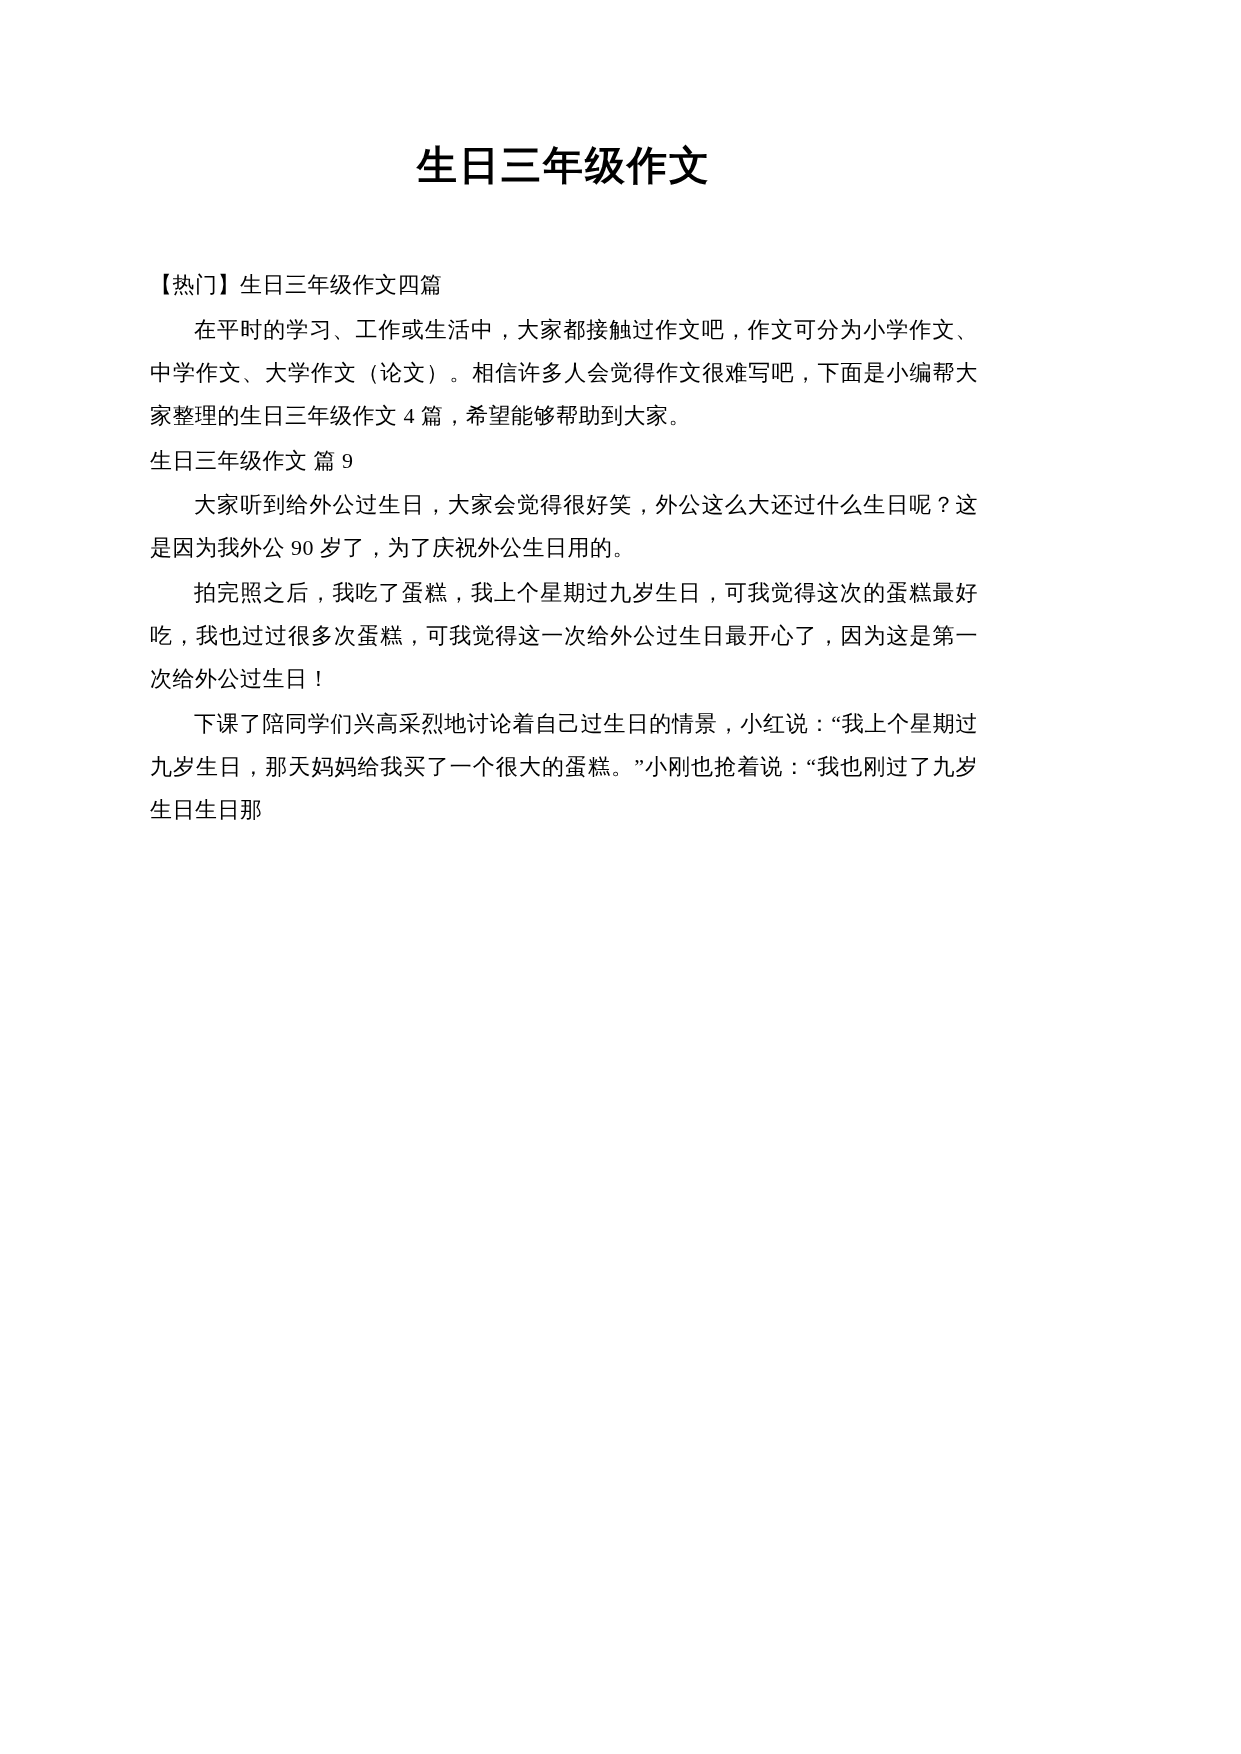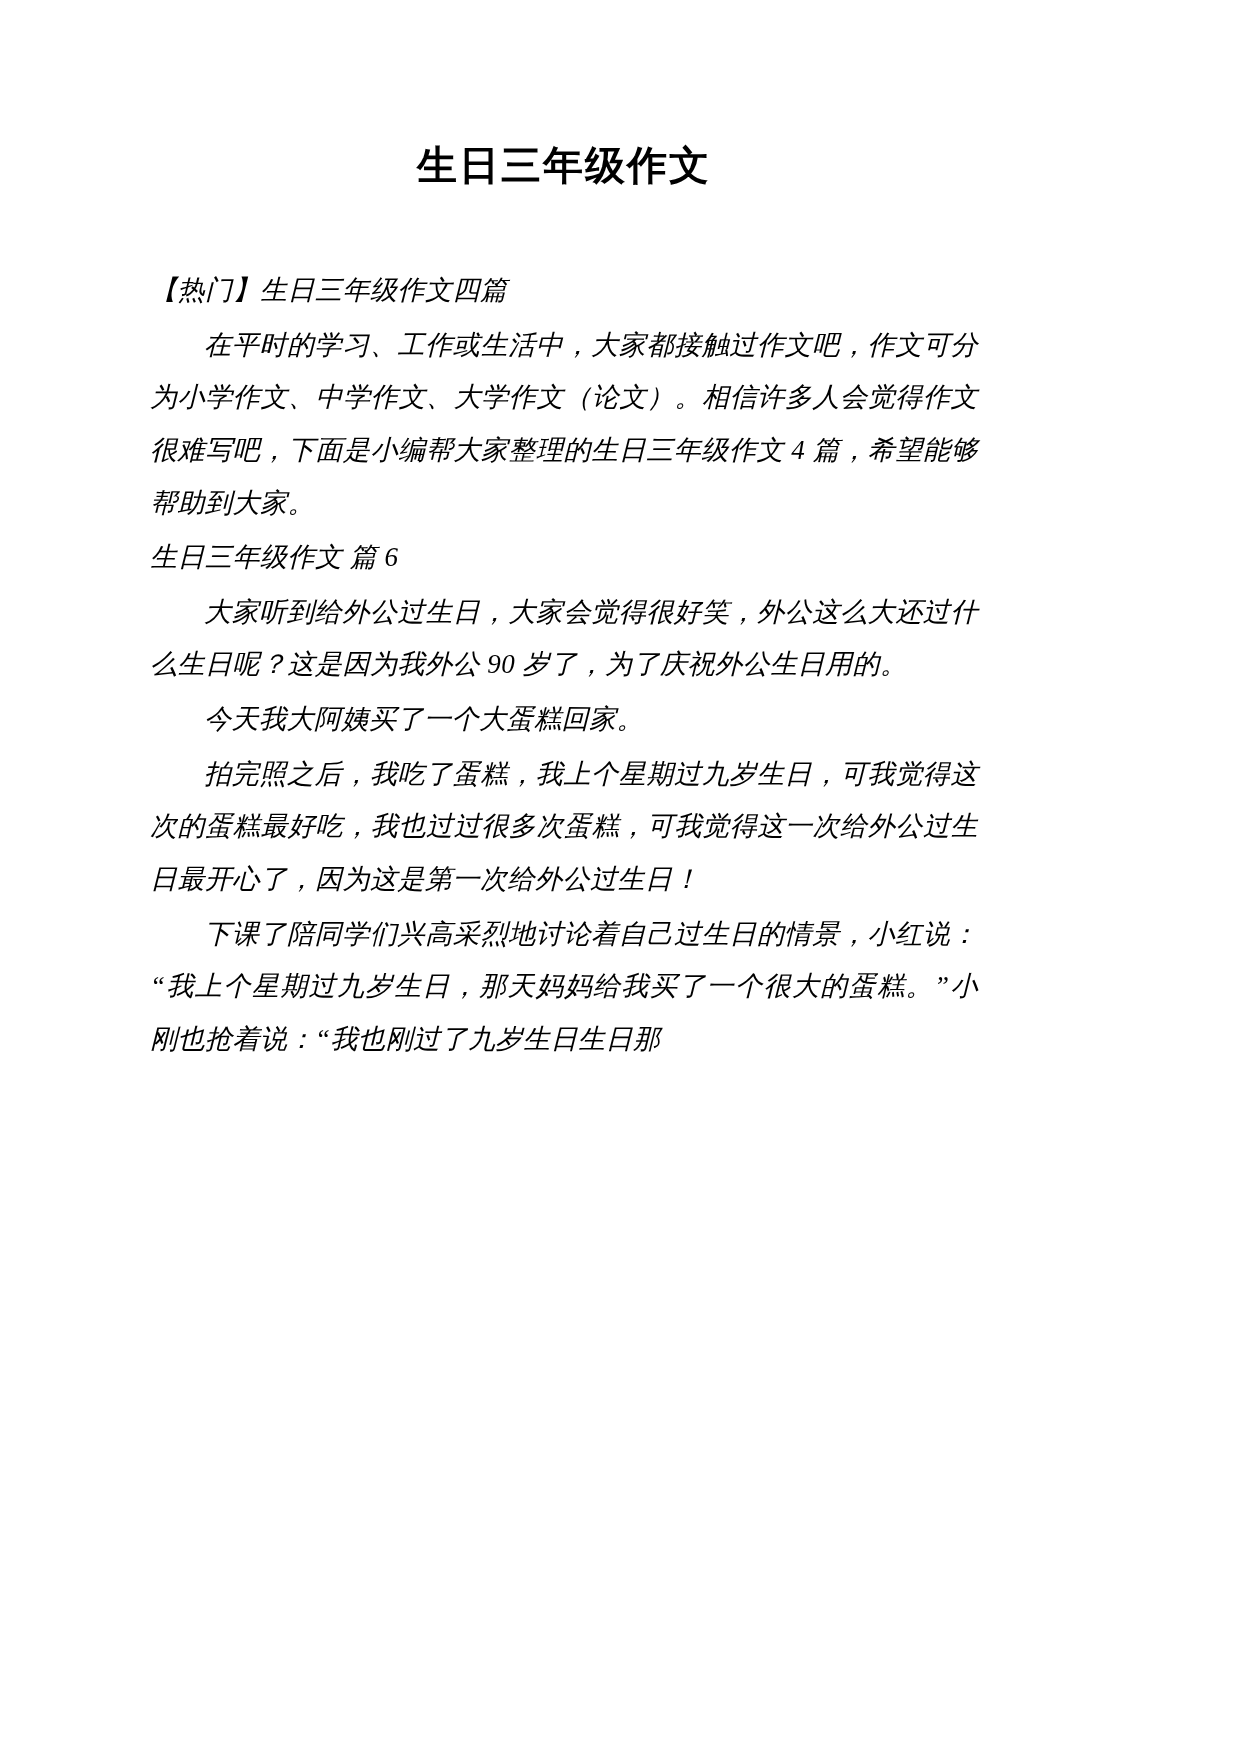--- a/index.html
+++ b/index.html
@@ -22,25 +22,24 @@
   }
   .doc-title {
     text-align: center;
     font-size: 40px;
     font-weight: bold;
     letter-spacing: 2px;
     margin: 18px 0 70px 0;
     line-height: 1.4;
   }
   .body-block {
-    font-size: 27px;
+    font-size: 22px;
     line-height: 1.95;
     text-align: justify;
     letter-spacing: 0.5px;
-    font-style: italic;
   }
   p {
     margin: 0 0 2px 0;
   }
   .indent {
     text-indent: 2em;
   }
   .heading-line {
     text-indent: 0;
   }
@@ -50,19 +49,18 @@
 </style>
 </head>
 <body>
 
 <div class="page">
   <h1 class="doc-title">生日三年级作文</h1>
 
   <div class="body-block">
     <p class="heading-line">【热门】生日三年级作文四篇</p>
     <p class="indent">在平时的学习、工作或生活中，大家都接触过作文吧，作文可分为小学作文、中学作文、大学作文（论文）。相信许多人会觉得作文很难写吧，下面是小编帮大家整理的生日三年级作文 4 篇，希望能够帮助到大家。</p>
-    <p class="section-label">生日三年级作文 篇 6</p>
+    <p class="section-label">生日三年级作文 篇 9</p>
     <p class="indent">大家听到给外公过生日，大家会觉得很好笑，外公这么大还过什么生日呢？这是因为我外公 90 岁了，为了庆祝外公生日用的。</p>
-    <p class="indent">今天我大阿姨买了一个大蛋糕回家。</p>
     <p class="indent">拍完照之后，我吃了蛋糕，我上个星期过九岁生日，可我觉得这次的蛋糕最好吃，我也过过很多次蛋糕，可我觉得这一次给外公过生日最开心了，因为这是第一次给外公过生日！</p>
     <p class="indent">下课了陪同学们兴高采烈地讨论着自己过生日的情景，小红说：“我上个星期过九岁生日，那天妈妈给我买了一个很大的蛋糕。”小刚也抢着说：“我也刚过了九岁生日生日那</p>
   </div>
 </div>
 
 </body></html>

